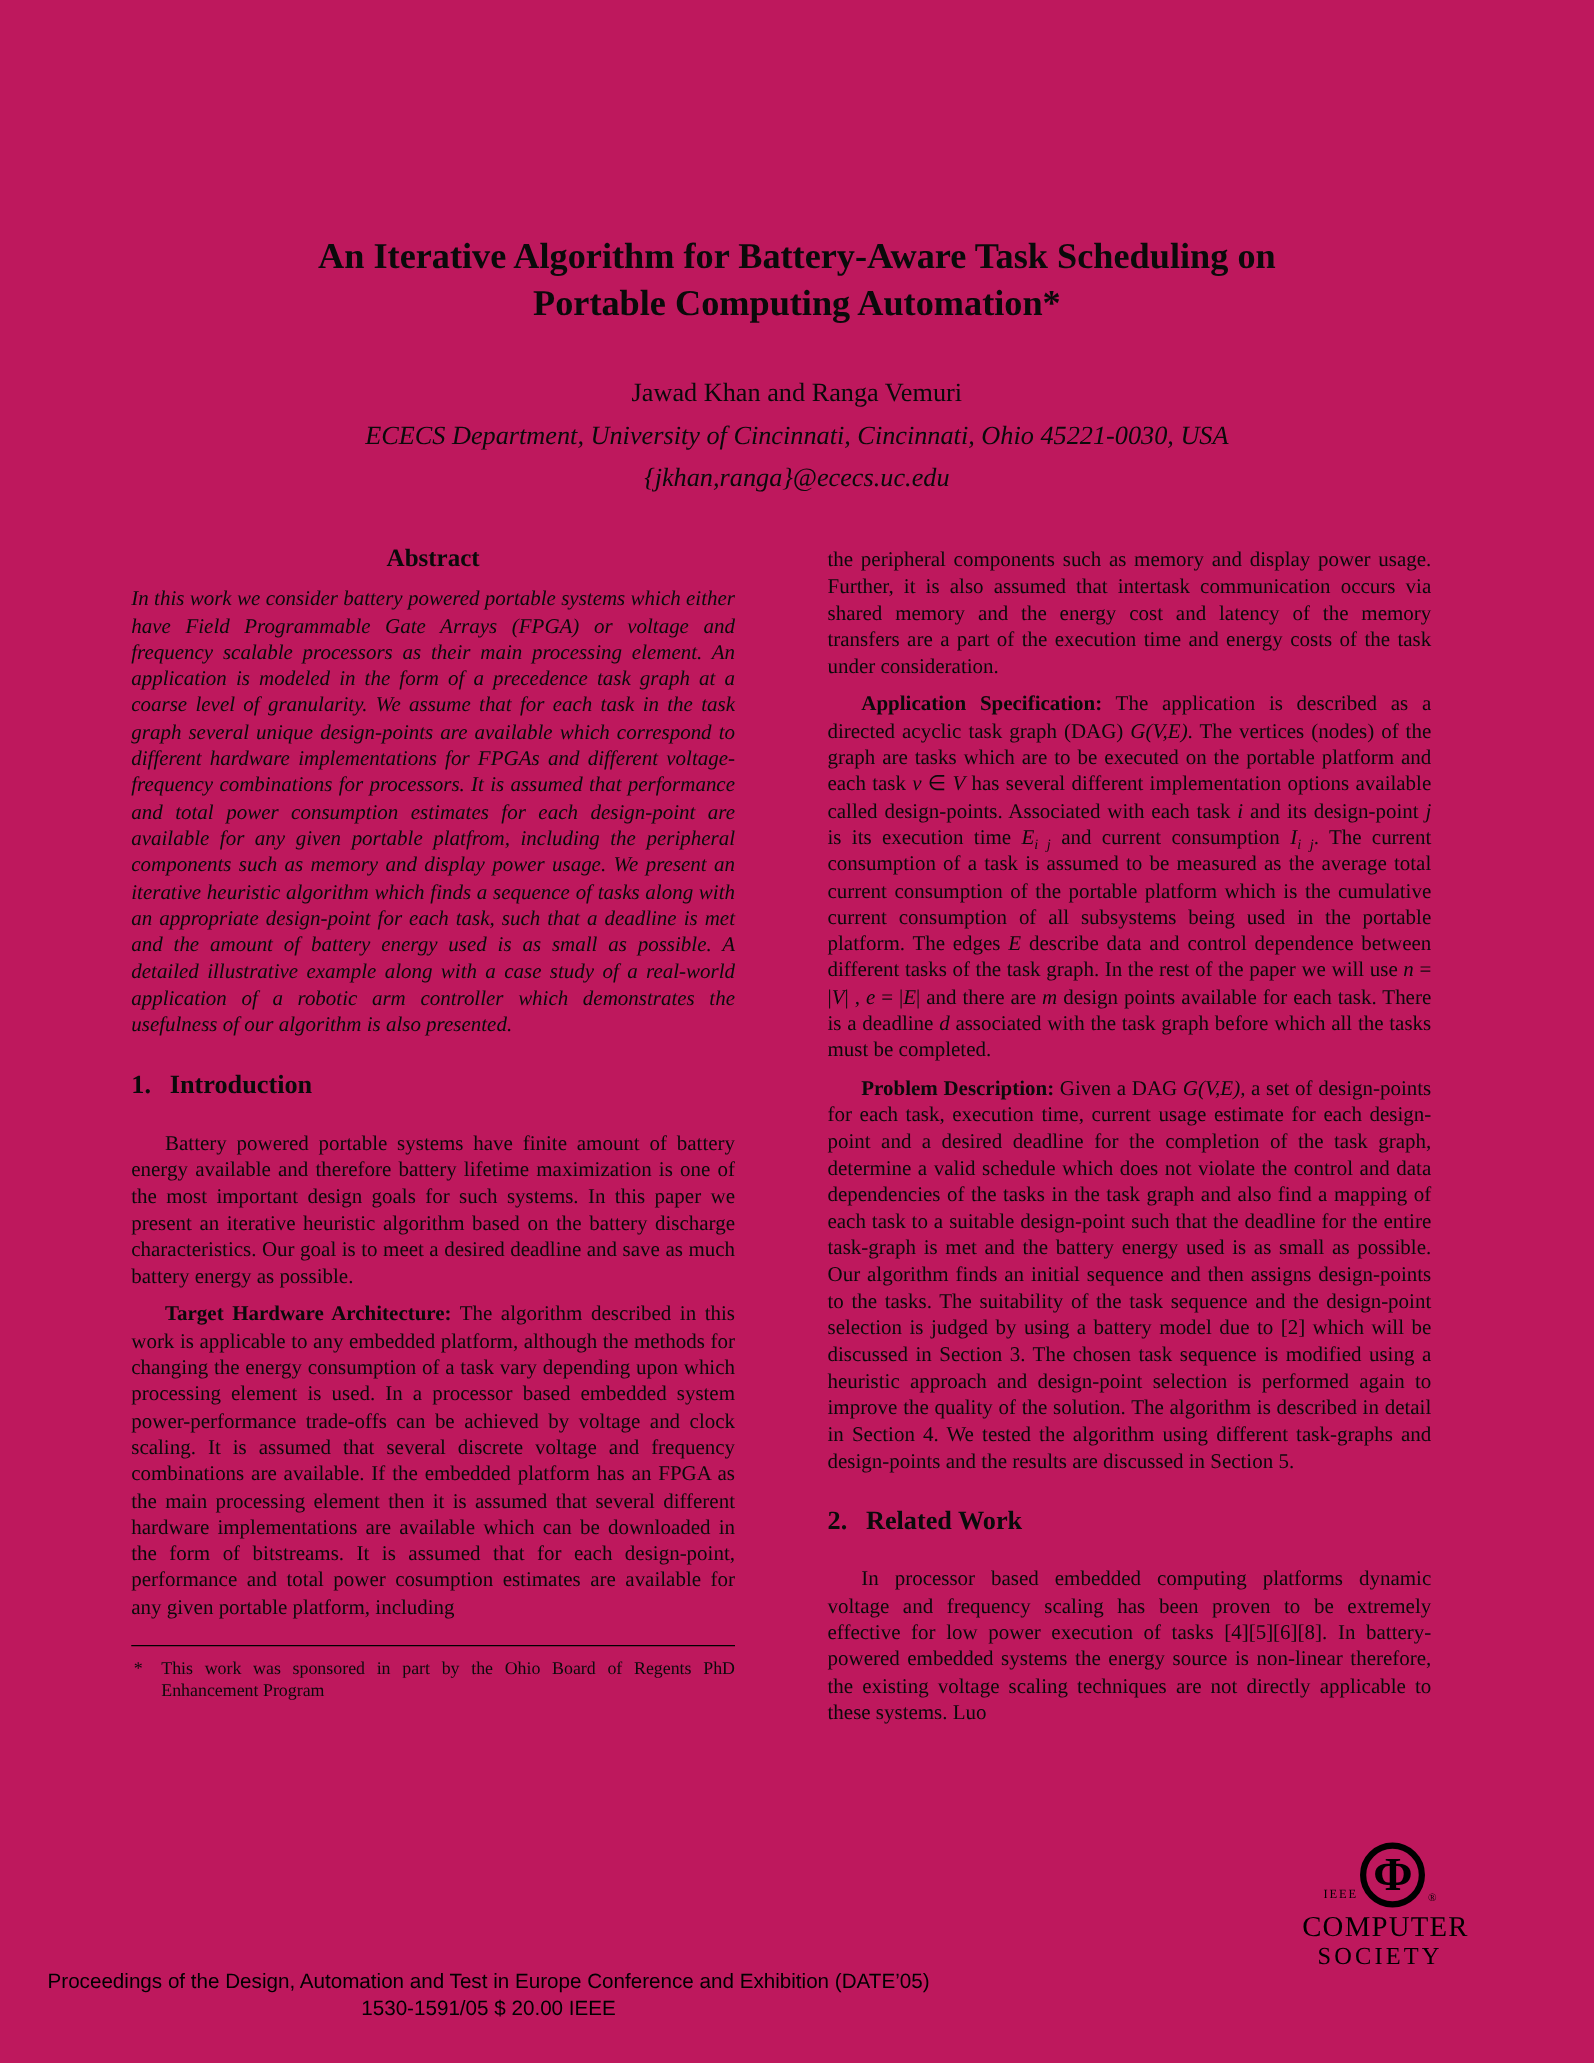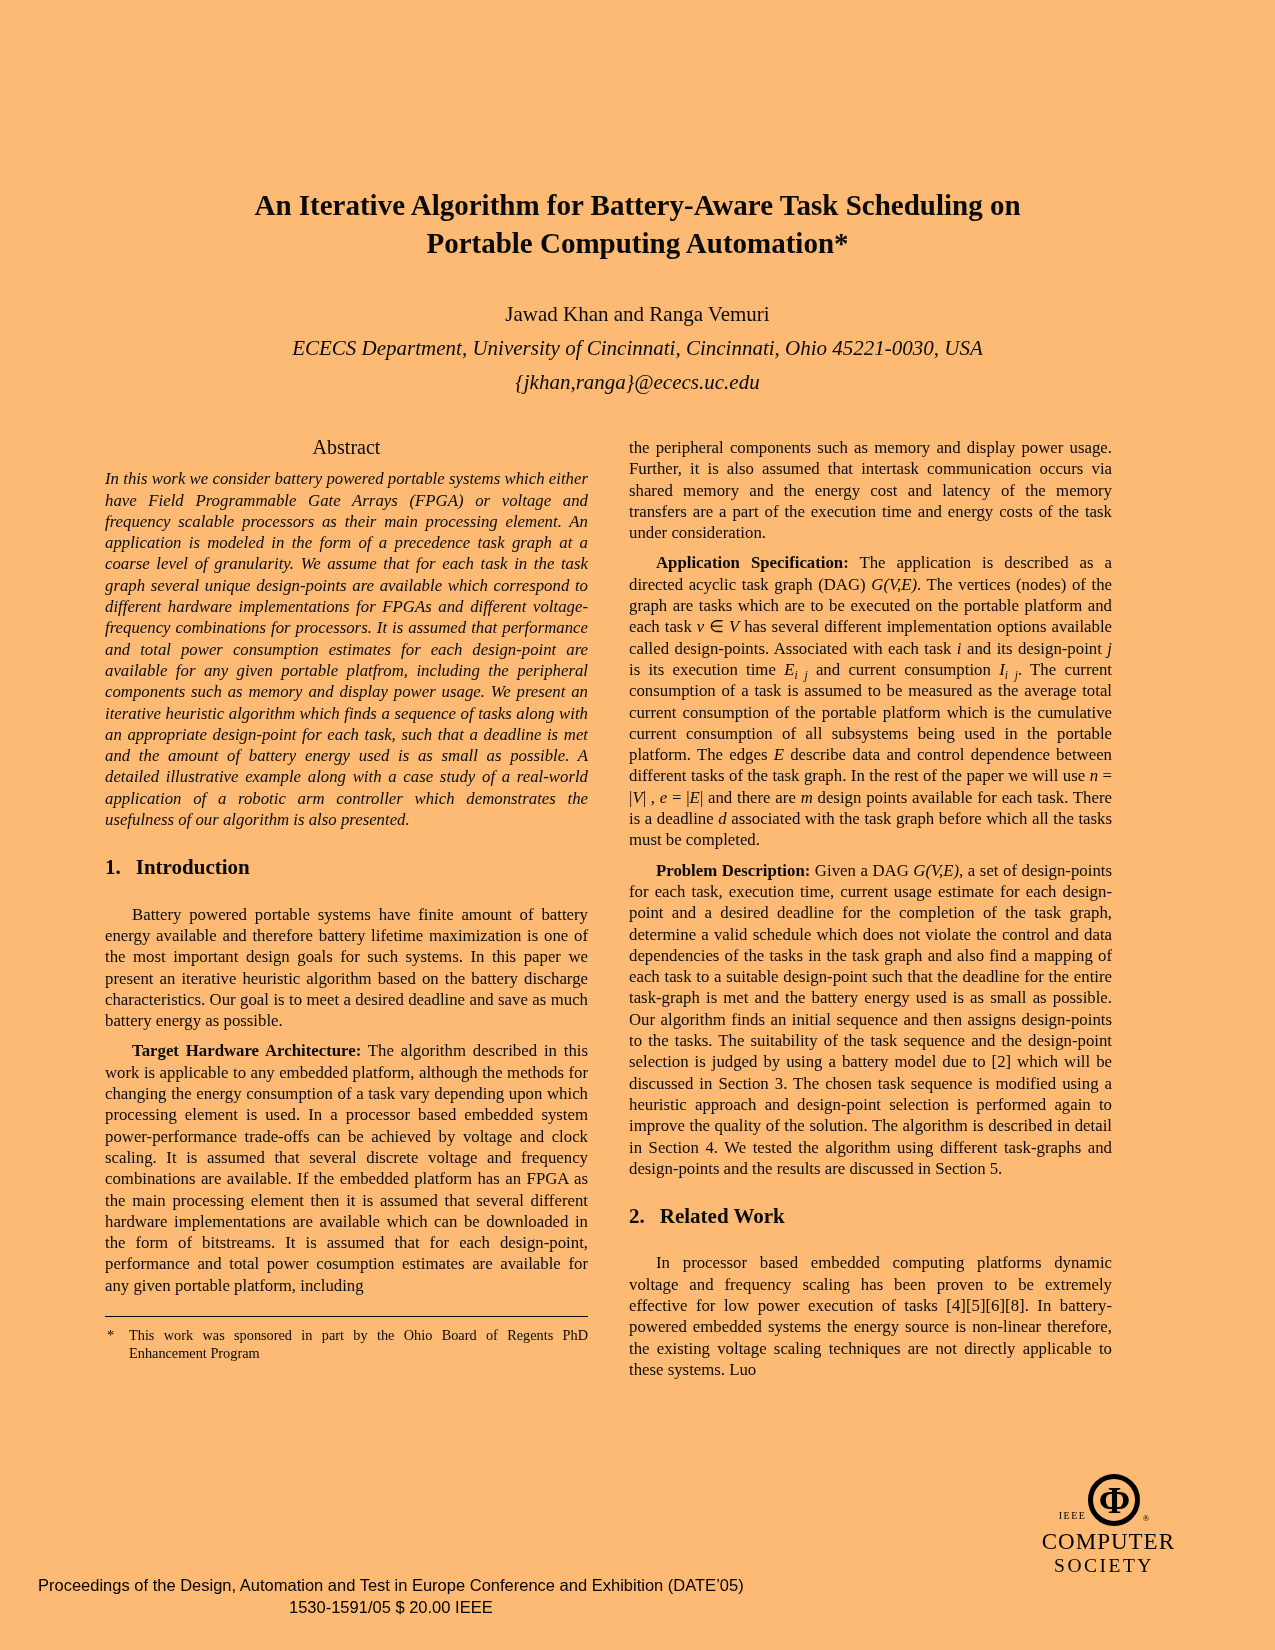--- a/index.html
+++ b/index.html
@@ -1,35 +1,35 @@
 <!DOCTYPE html>
 <html lang="en"><head>
 <meta charset="utf-8">
 <style>
   html,body{margin:0;padding:0;background:#ffffff;}
-  .page{position:relative;width:1275px;height:1650px;background:#fdba74;overflow:hidden;
+  .page{position:relative;width:1275px;height:1650px;background:#be185d;overflow:hidden;
         font-family:"Liberation Serif", serif;color:#0a0a0a;}
 
   
   .title-block{position:absolute;top:186px;left:0;width:100%;text-align:center;}
   .title{margin:0;font-size:29px;font-weight:bold;line-height:38px;color:#0a0a0a;}
   .title .tline{display:block;}
 
   
   .byline{position:absolute;top:297px;left:0;width:100%;text-align:center;font-size:21px;line-height:34px;}
   .byline .authors{font-style:normal;}
   .byline .affil,.byline .email{font-style:italic;}
 
   
   .col{position:absolute;top:437px;width:483px;text-align:justify;
        font-size:16.8px;line-height:21.3px;hyphens:auto;-webkit-hyphens:auto;}
   .col.left{left:105px;}
-  .col.right{left:629px;}
+  .col.right{left:662px;}
 
-  .abs-head{text-align:center;font-weight:normal;font-size:20px;margin:0 0 10px 0;}
+  .abs-head{text-align:center;font-weight:bold;font-size:20px;margin:0 0 10px 0;}
   .para{margin:0;}
   .para + .para{margin-top:9px;}
   .indent{text-indent:27px;}
   .abstract{font-style:italic;}
   .lead{font-weight:bold;}
   .ital{font-style:italic;}
   sub{font-size:68%;line-height:0;}
 
   .sec-head{font-size:21px;font-weight:bold;margin:27px 0 25px 0;text-align:left;text-indent:0;}
   .sec-num{display:inline-block;margin-right:15px;}

